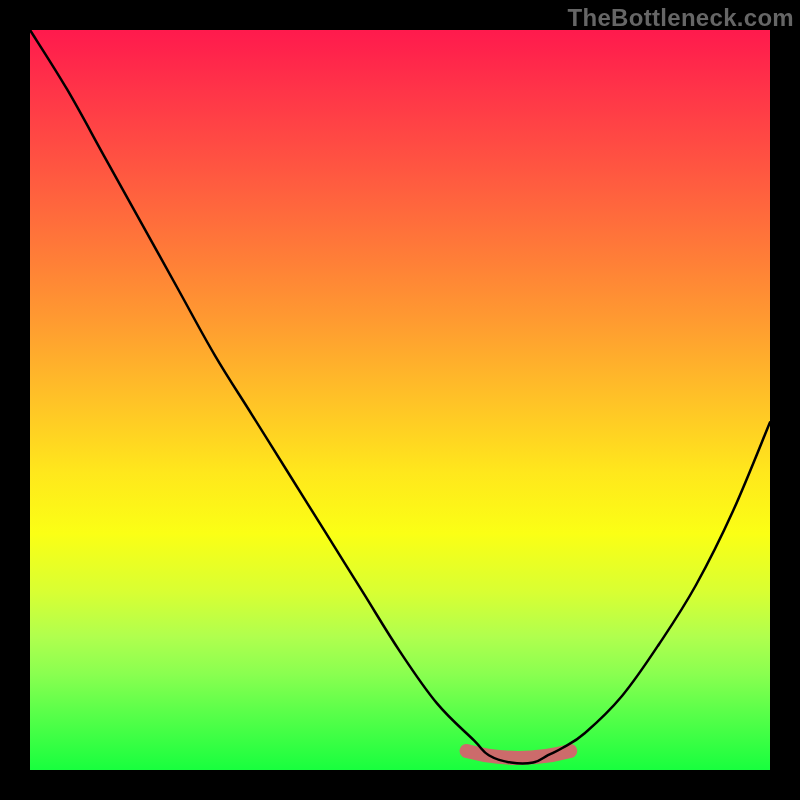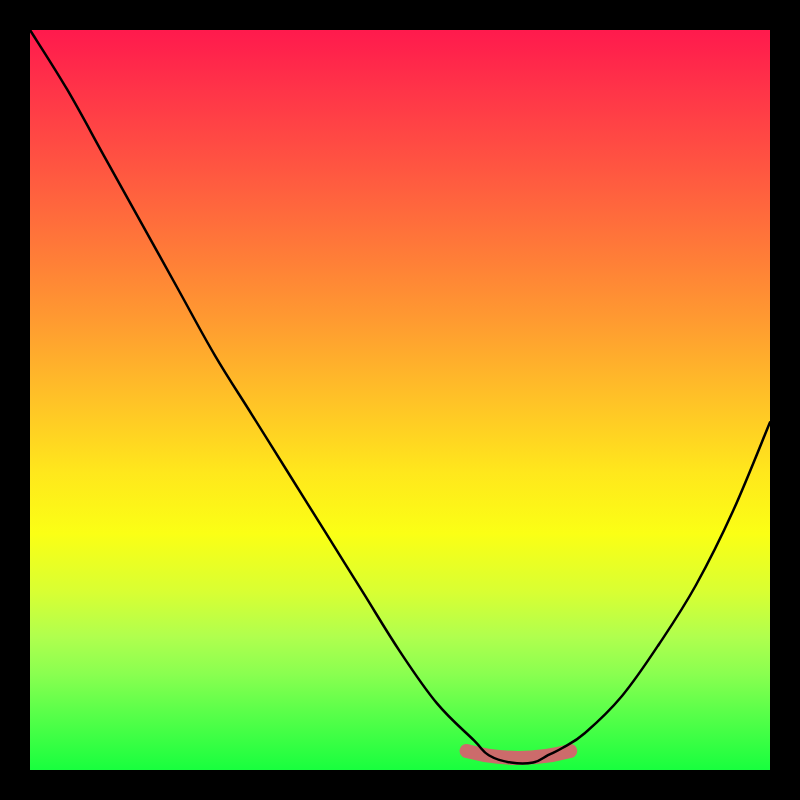--- a/index.html
+++ b/index.html
@@ -68,19 +68,20 @@
     stroke: #cc6b6b;
     stroke-width: 14;
     stroke-linecap: round;
     stroke-linejoin: round;
   }
 </style>
 </head>
 <body>
 
 <div class="chart-wrap">
+  <div class="watermark">TheBottleneck.com</div>
   <div class="plot-area">
     <svg class="curve" viewBox="0 0 740 740">
       <path class="highlight" d="M 436.6 720.9 Q 488.4 734.9, 540.2 720.9"></path>
       <path class="main-curve" d="M 0.0 0.0 C 6.7 10.7, 23.7 36.6, 37.0 59.2 C 50.3 81.8, 60.7 101.8, 74.0 125.8 C 87.3 149.8, 97.7 168.4, 111.0 192.4 C 124.3 216.4, 134.7 235.0, 148.0 259.0 C 161.3 283.0, 171.7 303.0, 185.0 325.6 C 198.3 348.2, 208.7 363.5, 222.0 384.8 C 235.3 406.1, 245.7 422.7, 259.0 444.0 C 272.3 465.3, 282.7 481.9, 296.0 503.2 C 309.3 524.5, 319.7 541.1, 333.0 562.4 C 346.3 583.7, 356.7 601.6, 370.0 621.6 C 383.3 641.6, 393.7 657.4, 407.0 673.4 C 420.3 689.4, 434.7 701.1, 444.0 710.4 C 453.3 719.7, 452.1 721.2, 458.8 725.2 C 465.5 729.2, 473.0 731.3, 481.0 732.6 C 489.0 733.9, 496.5 733.9, 503.2 732.6 C 509.9 731.3, 512.7 727.9, 518.0 725.2 C 523.3 722.5, 526.1 721.8, 532.8 717.8 C 539.5 713.8, 544.3 712.3, 555.0 703.0 C 565.7 693.7, 578.7 682.0, 592.0 666.0 C 605.3 650.0, 615.7 634.2, 629.0 614.2 C 642.3 594.2, 652.7 579.0, 666.0 555.0 C 679.3 531.0, 689.7 510.3, 703.0 481.0 C 716.3 451.7, 733.3 408.2, 740.0 392.2"></path>
     </svg>
   </div>
 </div>
 
 </body></html>

